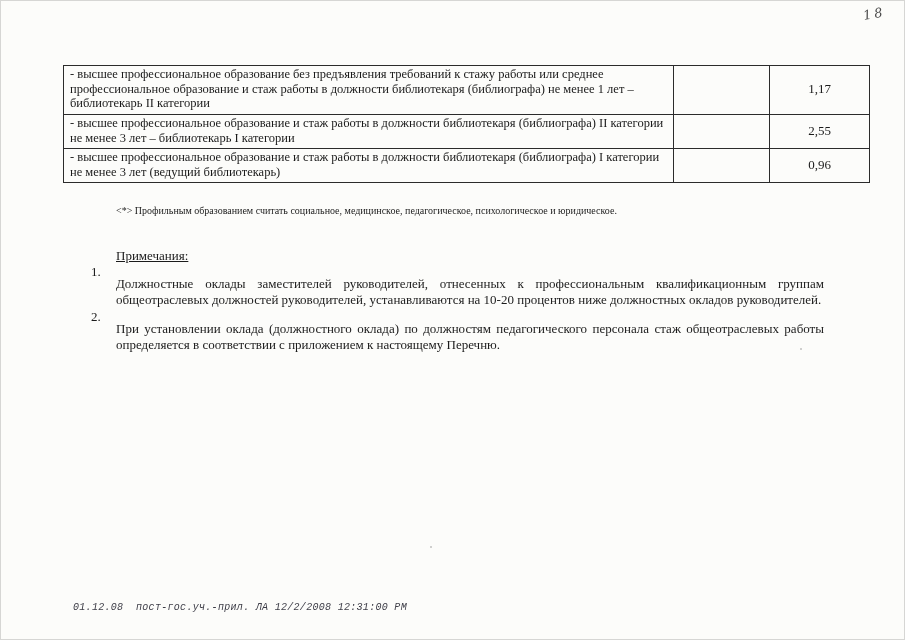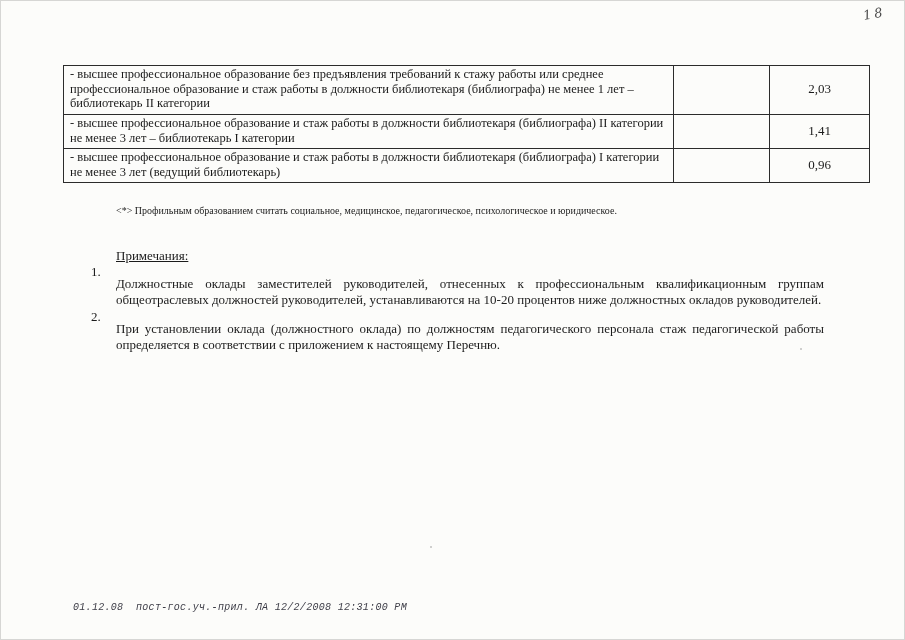--- a/index.html
+++ b/index.html
@@ -107,46 +107,46 @@
 </head>
 <body>
 
 <div class="handwritten-mark">18</div>
 
 <table class="doc-table">
   <tbody>
     <tr>
       <td class="cell-text">- высшее профессиональное образование без предъявления требований к стажу работы или среднее профессиональное образование и стаж работы в должности библиотекаря (библиографа) не менее 1 лет – библиотекарь II категории</td>
       <td class="cell-mid"></td>
-      <td class="cell-val">2,03</td>
+      <td class="cell-val">1,17</td>
     </tr>
     <tr>
       <td class="cell-text">- высшее профессиональное образование и стаж работы в должности библиотекаря (библиографа) II категории не менее 3 лет – библиотекарь I категории</td>
       <td class="cell-mid"></td>
-      <td class="cell-val">1,41</td>
+      <td class="cell-val">2,55</td>
     </tr>
     <tr>
       <td class="cell-text">- высшее профессиональное образование и стаж работы в должности библиотекаря (библиографа) I категории не менее 3 лет (ведущий библиотекарь)</td>
       <td class="cell-mid"></td>
       <td class="cell-val">0,96</td>
     </tr>
   </tbody>
 </table>
 
 <div class="footnote">&lt;*&gt; Профильным образованием считать социальное, медицинское, педагогическое, психологическое и юридическое.</div>
 
 <div class="notes-title">Примечания:</div>
 
 <div class="notes-list">
   <div class="note-item">
     <span class="note-num">1.</span>
     <div class="note-text">Должностные оклады заместителей руководителей, отнесенных к профессиональным квалификационным группам общеотраслевых должностей руководителей, устанавливаются на 10-20 процентов ниже должностных окладов руководителей.</div>
   </div>
   <div class="note-item">
     <span class="note-num">2.</span>
-    <div class="note-text">При установлении оклада (должностного оклада) по должностям педагогического персонала стаж педагогической работы определяется в соответствии с приложением к настоящему Перечню.</div>
+    <div class="note-text">При установлении оклада (должностного оклада) по должностям педагогического персонала стаж общеотраслевых работы определяется в соответствии с приложением к настоящему Перечню.</div>
   </div>
 </div>
 
 <div class="doc-footer">01.12.08  пост-гос.уч.-прил. ЛА 12/2/2008 12:31:00 PM</div>
 
 <div class="speck speck-1"></div>
 <div class="speck speck-2"></div>
 
 </body></html>

